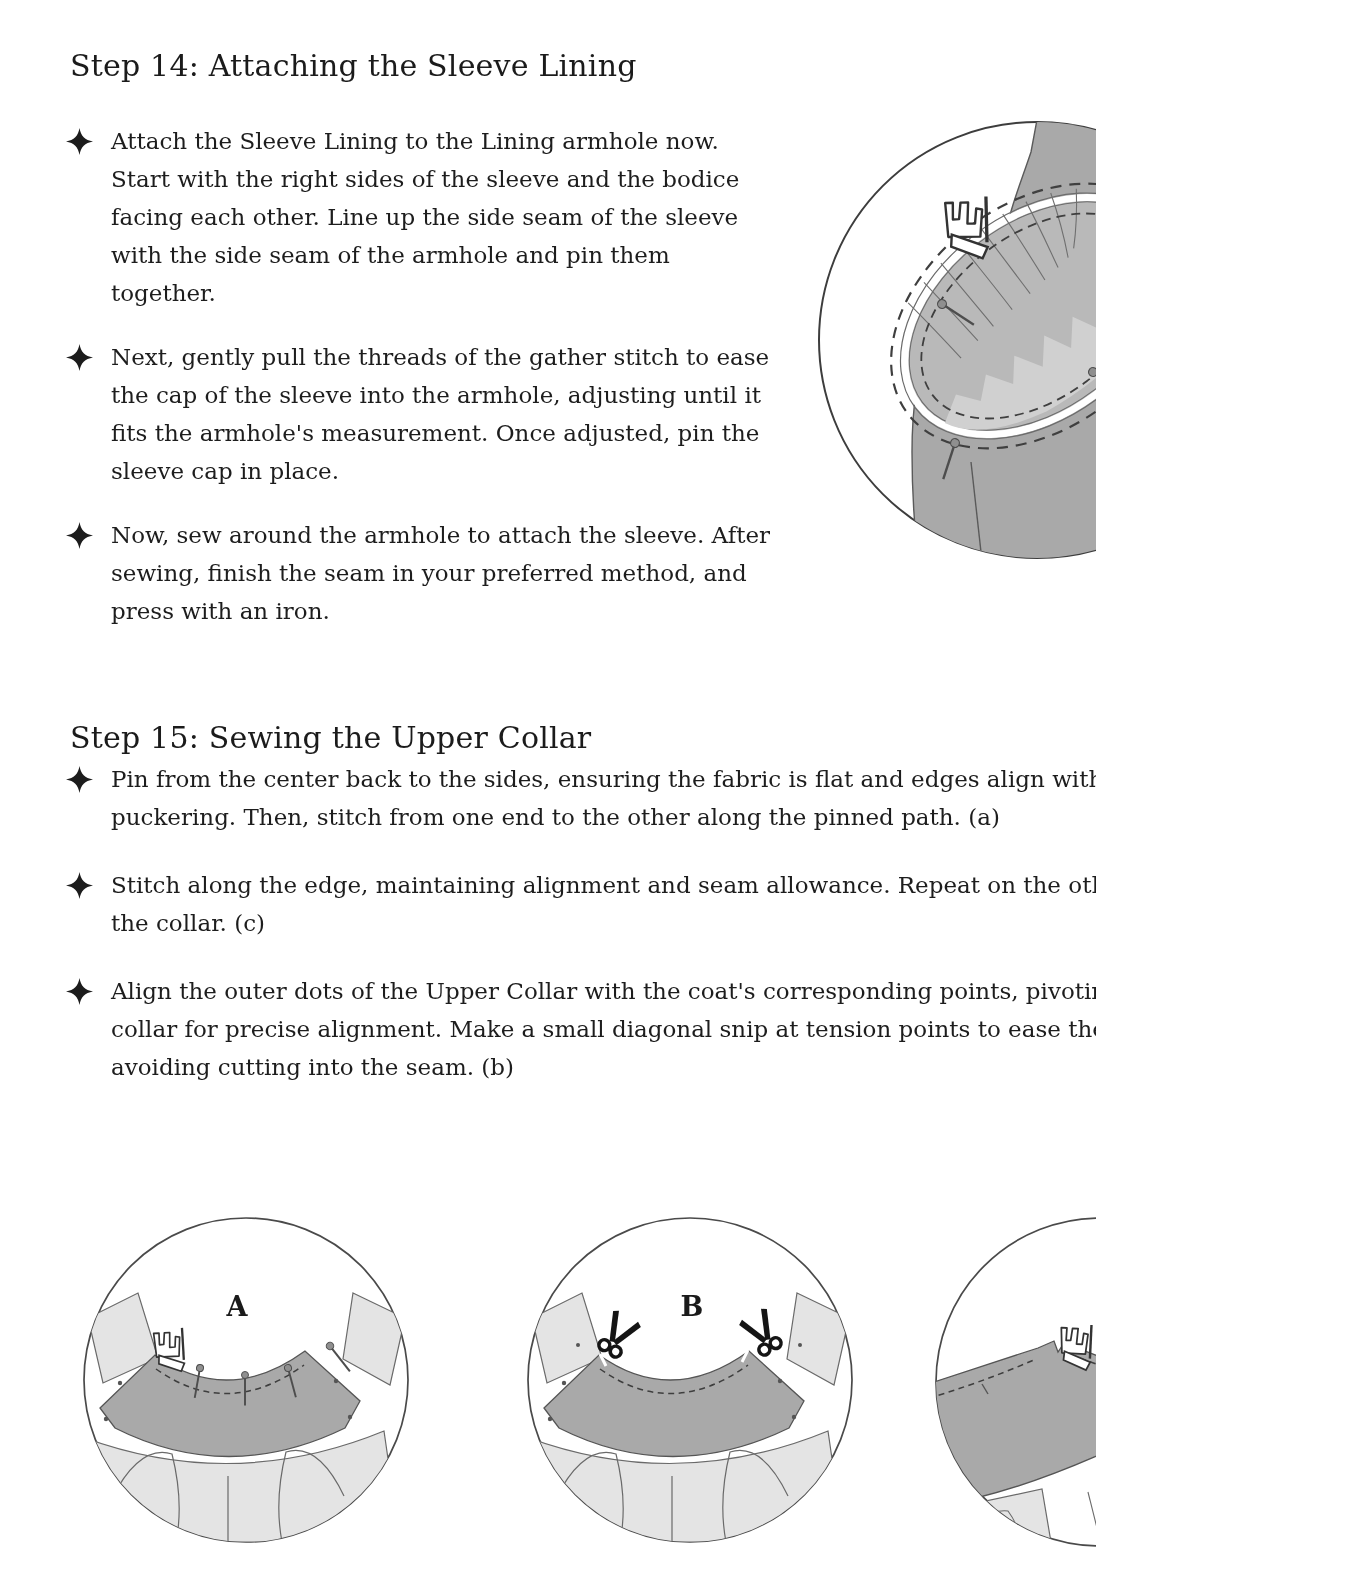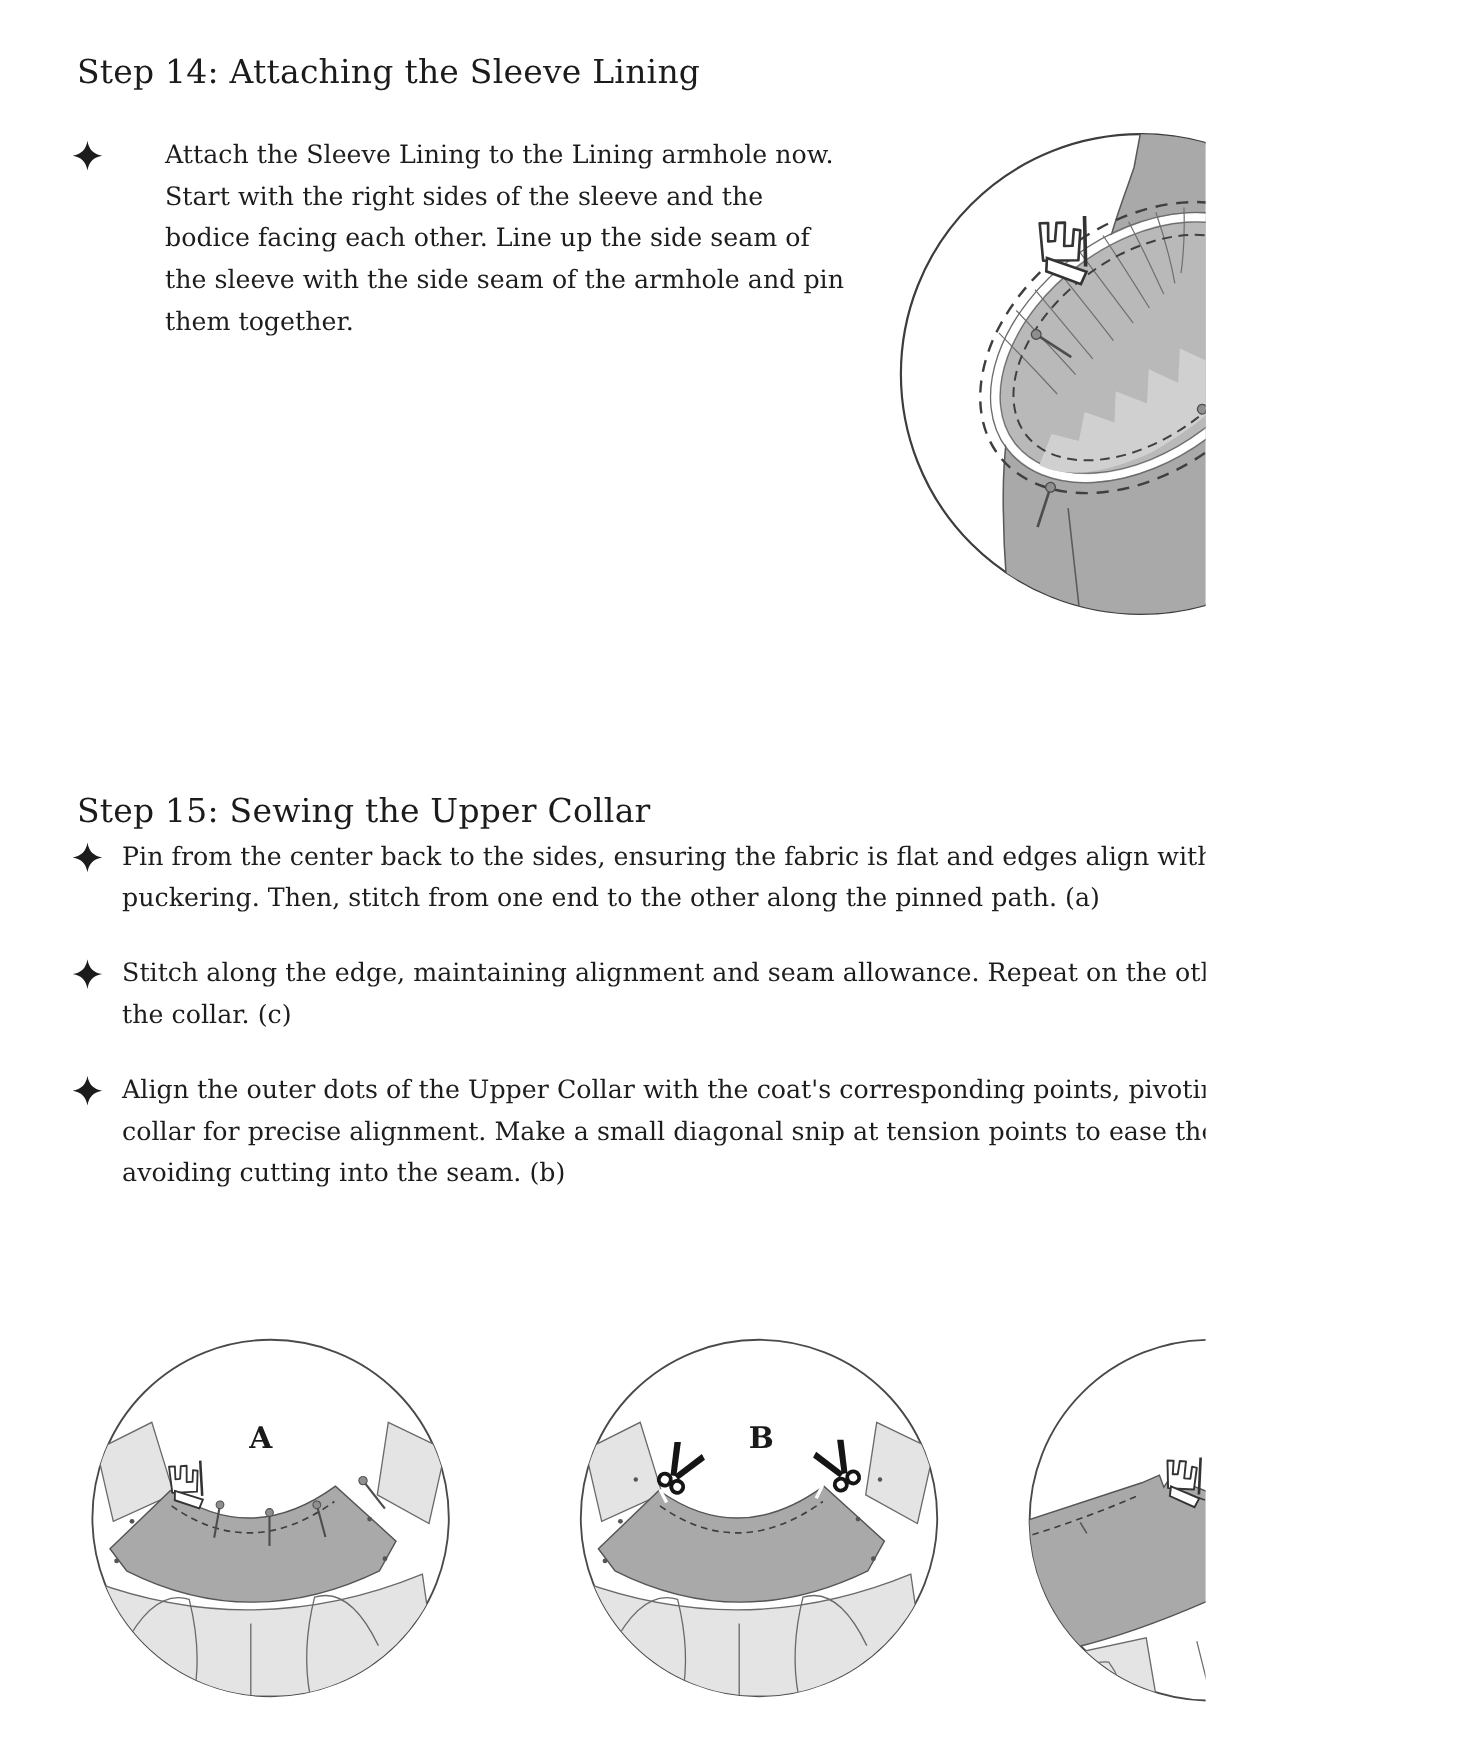--- a/index.html
+++ b/index.html
@@ -19,21 +19,21 @@
     font-weight: normal;
     color: #1b1b1b;
     letter-spacing: 0.2px;
   }
   #heading-step-14 { top: 48px; }
   #heading-step-15 { top: 720px; }
   .bullet-list { position: absolute; }
   #bullets-step-14 { left: 66px; top: 122px; width: 706px; }
   #bullets-step-15 { left: 66px; top: 760px; width: 1190px; }
   .bullet { display: flex; align-items: flex-start; }
-  #bullets-step-14 .bullet { margin-bottom: 26px; gap: 39px; }
+  #bullets-step-14 .bullet { margin-bottom: 26px; }
   #bullets-step-15 .bullet { margin-bottom: 30px; }
   .star {
     width: 27px; height: 27px;
     flex: 0 0 27px;
     margin: 6px 18px 0 0;
     fill: #1c1c1c;
   }
   .bullet-text {
     font-size: 23px;
     line-height: 38px;
@@ -82,21 +82,33 @@
   <h2 class="section-heading" id="heading-step-14">Step 14: Attaching the Sleeve Lining</h2>
 
   <div class="bullet-list" id="bullets-step-14">
   <div class="bullet">
     <svg class="star" viewBox="0 0 24 24">
       <path d="M12 0 C13.2 7.2 16.8 10.8 24 12 C16.8 13.2 13.2 16.8 12 24 C10.8 16.8 7.2 13.2 0 12 C7.2 10.8 10.8 7.2 12 0 Z"></path>
     </svg>
     <p class="bullet-text">Attach the Sleeve Lining to the Lining armhole now. Start with the right sides of the sleeve and the bodice facing each other. Line up the side seam of the sleeve with the side seam of the armhole and pin them together.</p>
   </div>
 
-
+  <div class="bullet">
+    <svg class="star" viewBox="0 0 24 24">
+      <path d="M12 0 C13.2 7.2 16.8 10.8 24 12 C16.8 13.2 13.2 16.8 12 24 C10.8 16.8 7.2 13.2 0 12 C7.2 10.8 10.8 7.2 12 0 Z"></path>
+    </svg>
+    <p class="bullet-text">Next, gently pull the threads of the gather stitch to ease the cap of the sleeve into the armhole, adjusting until it fits the armhole's measurement. Once adjusted, pin the sleeve cap in place.</p>
+  </div>
+
+  <div class="bullet">
+    <svg class="star" viewBox="0 0 24 24">
+      <path d="M12 0 C13.2 7.2 16.8 10.8 24 12 C16.8 13.2 13.2 16.8 12 24 C10.8 16.8 7.2 13.2 0 12 C7.2 10.8 10.8 7.2 12 0 Z"></path>
+    </svg>
+    <p class="bullet-text">Now, sew around the armhole to attach the sleeve. After sewing, finish the seam in your preferred method, and press with an iron.</p>
+  </div>
 </div>
 
   <div class="figure" id="figure-sleeve">
     <svg viewBox="0 0 460 460" width="460" height="460">
       <defs>
           <clipPath id="clip1">
             <circle cx="228" cy="226" r="218"></circle>
           </clipPath>
         </defs>
       <circle cx="228" cy="226" r="218" fill="#ffffff" stroke="#3d3d3d" stroke-width="2"></circle>

